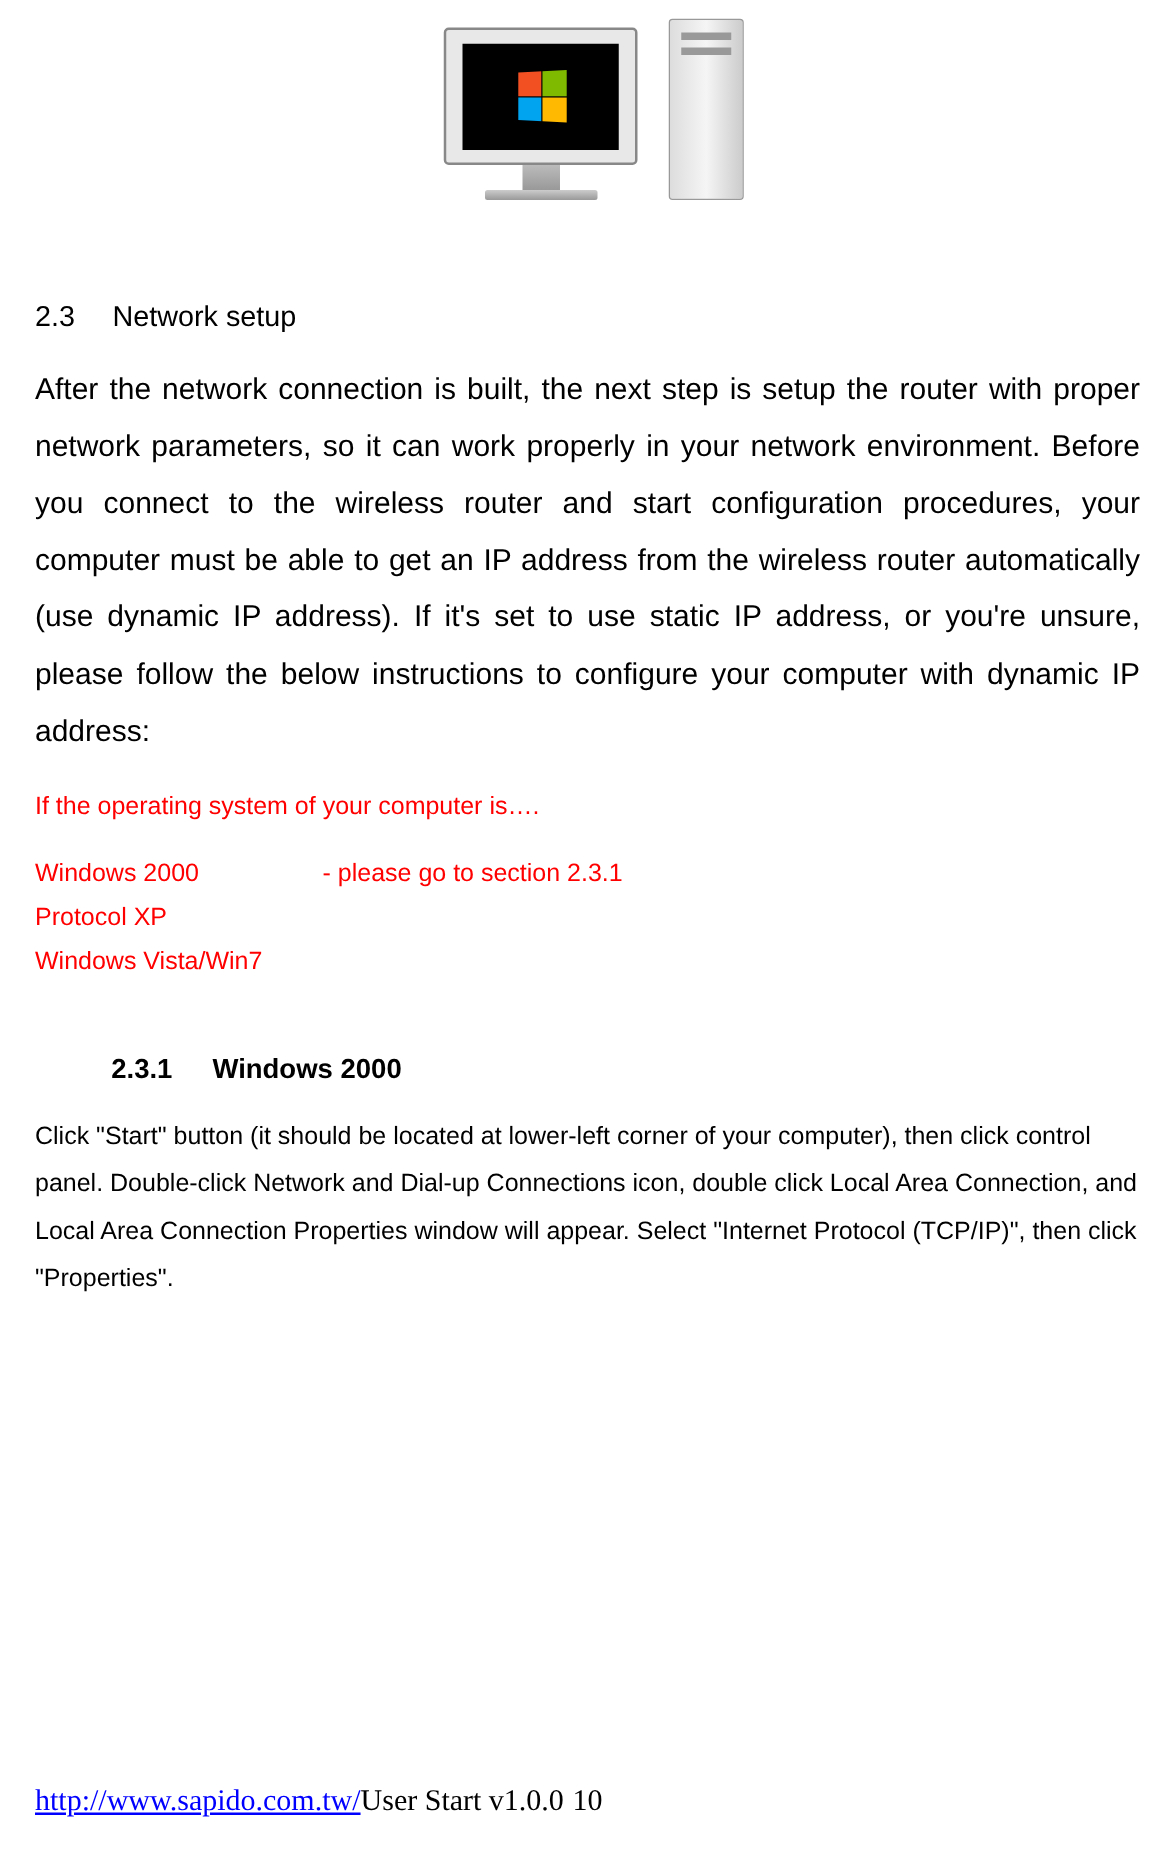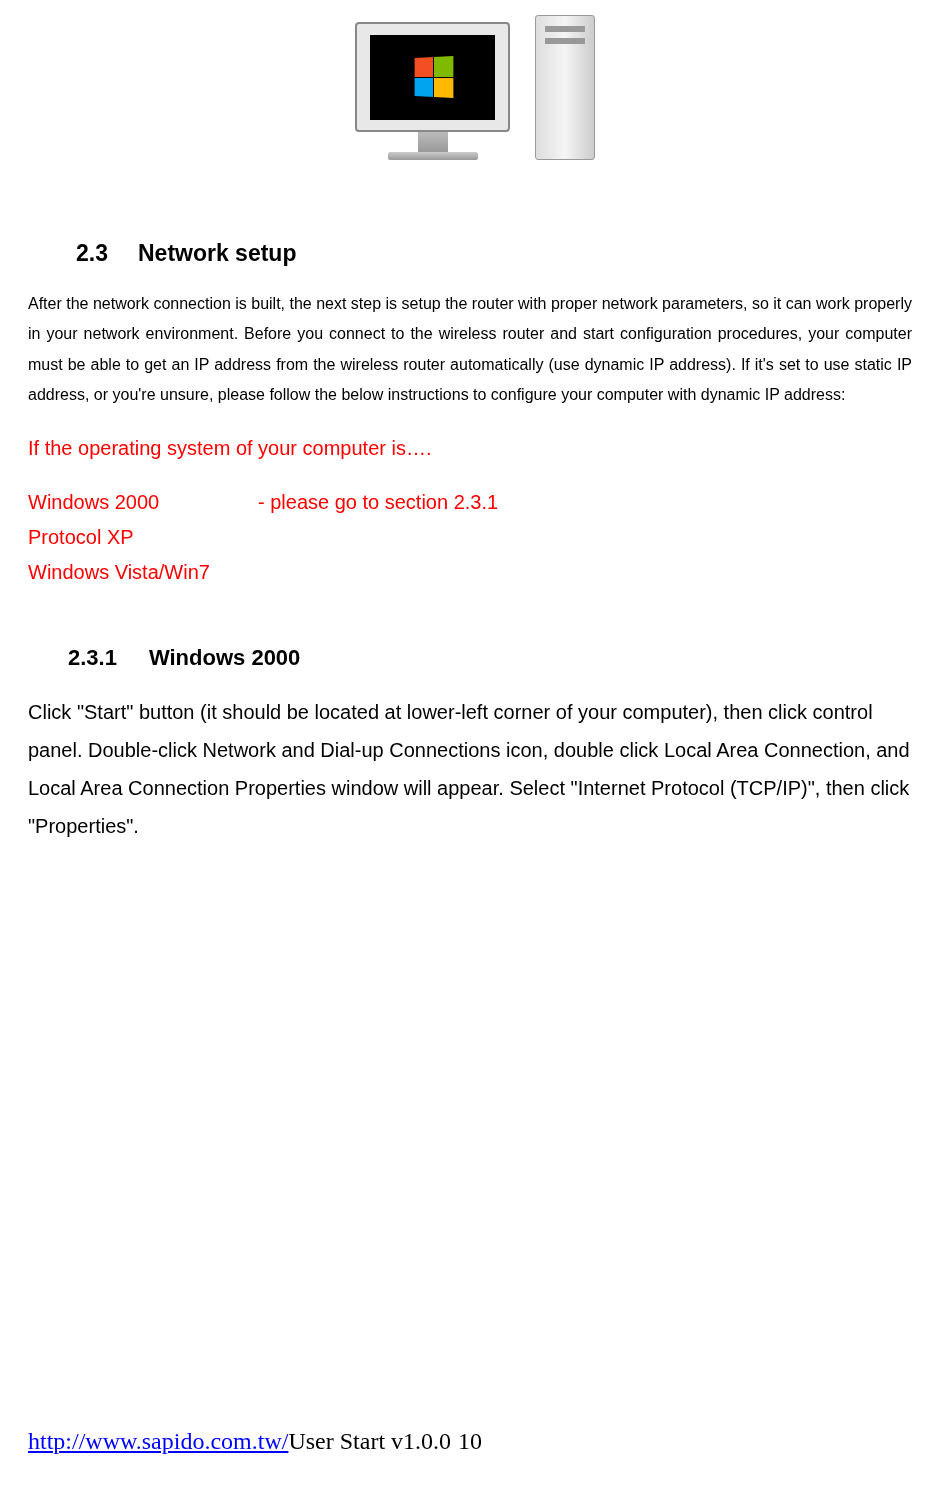--- a/index.html
+++ b/index.html
@@ -101,29 +101,28 @@
       width: 40px;
       height: 6px;
       background: #999;
     }
     .computer-wrap {
       display: flex;
       align-items: flex-end;
     }
     .section-heading {
       font-size: 23px;
-      font-weight: bold;
+      font-weight: normal;
       margin-bottom: 22px;
-      margin-left: 48px;
     }
     .section-number {
       margin-right: 30px;
     }
     .paragraph {
-      font-size: 16px;
+      font-size: 24px;
       line-height: 1.9;
       text-align: justify;
       margin-bottom: 20px;
     }
     .red-text {
       color: #ff0000;
       font-size: 20px;
       line-height: 1.7;
       margin-bottom: 20px;
     }
@@ -135,21 +134,21 @@
     }
     .os-row {
       display: flex;
     }
     .os-name {
       width: 230px;
     }
     .subsection-heading {
       font-size: 22px;
       font-weight: bold;
-      margin-left: 40px;
+      margin-left: 61px;
       margin-bottom: 22px;
     }
     .subsection-number {
       margin-right: 32px;
     }
     .paragraph-left {
       font-size: 20px;
       line-height: 1.9;
       text-align: left;
     }

